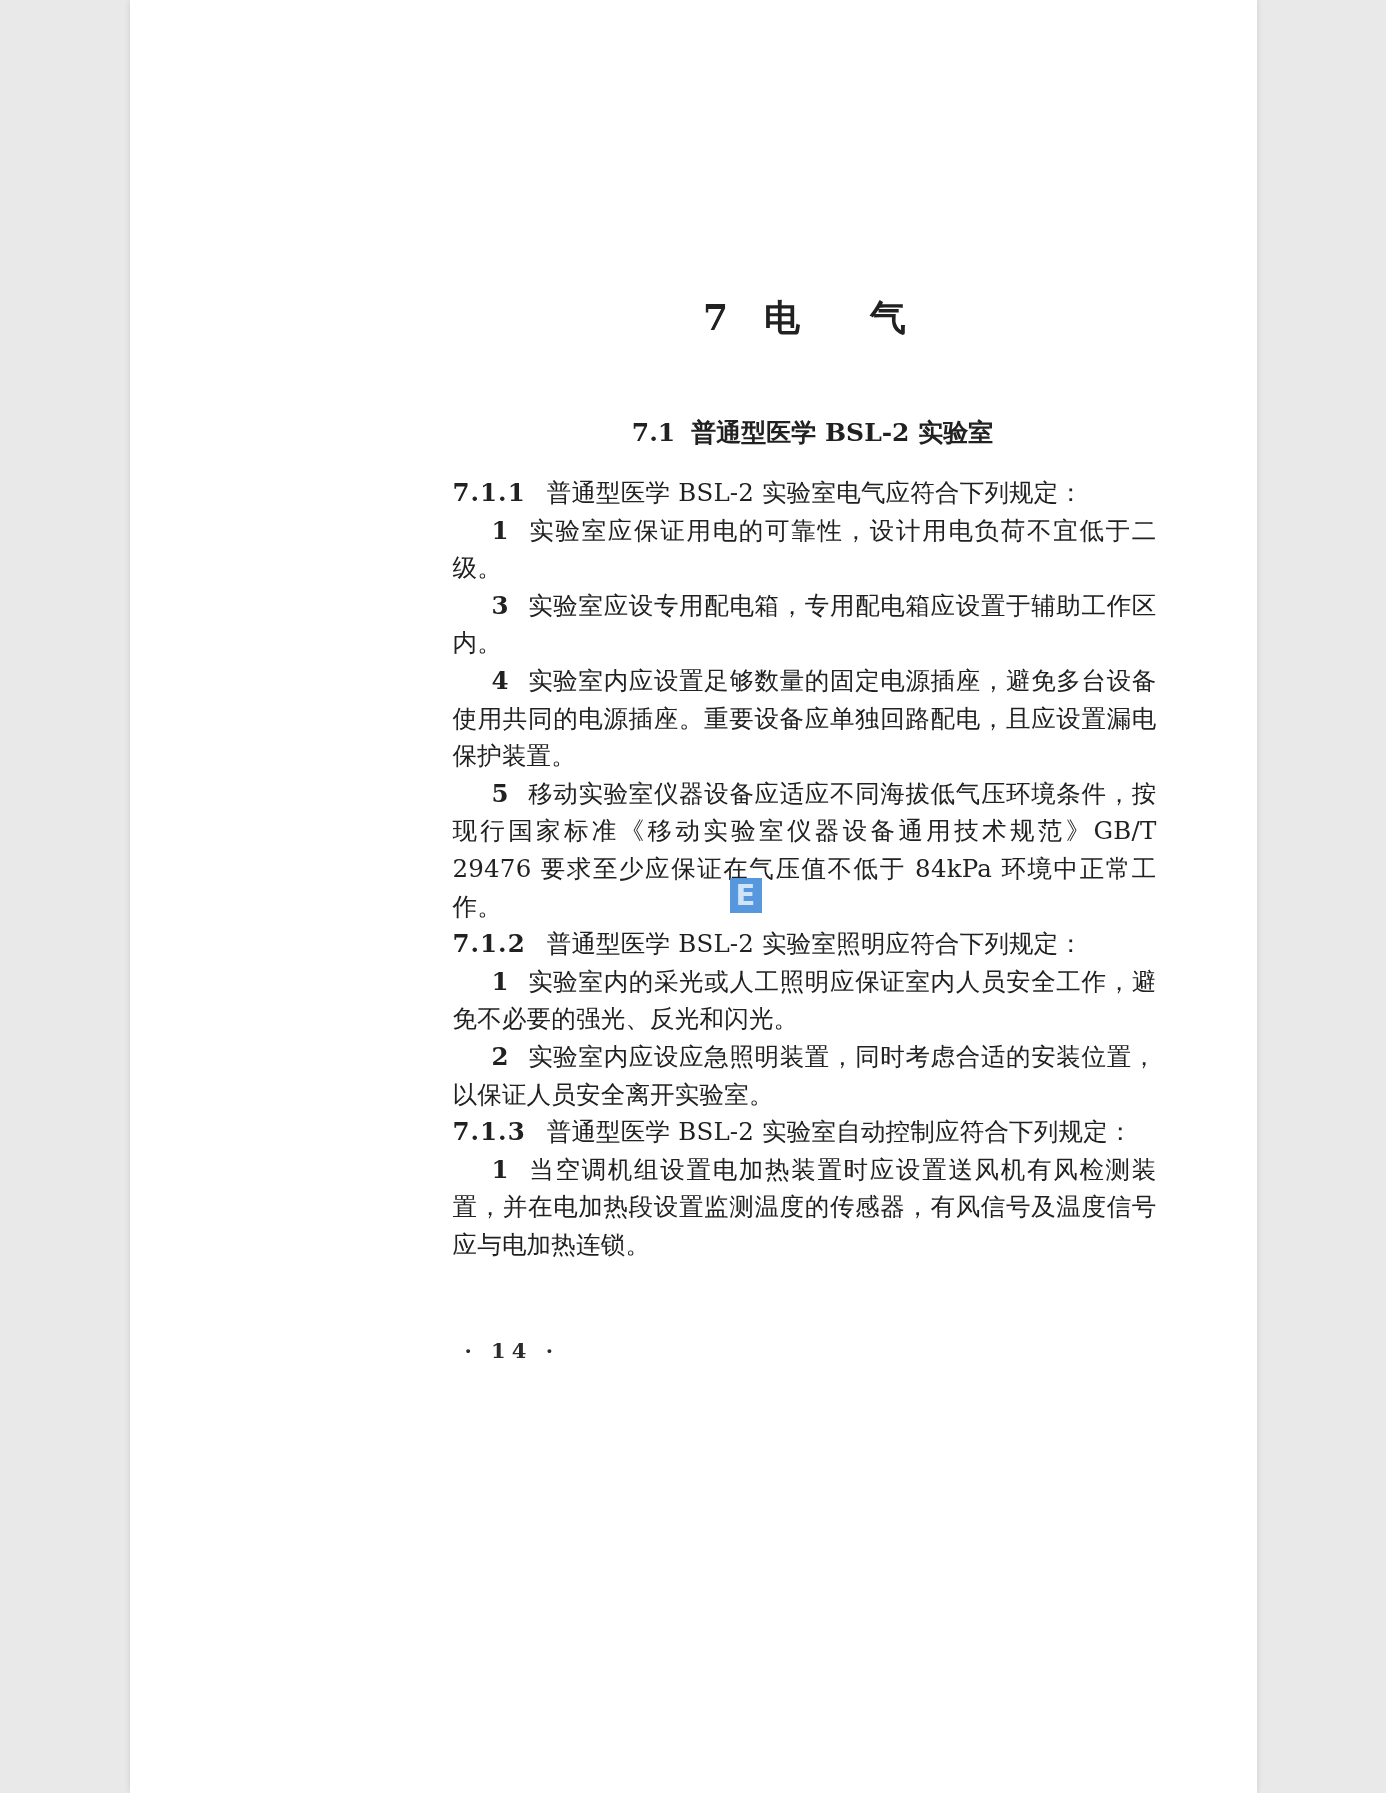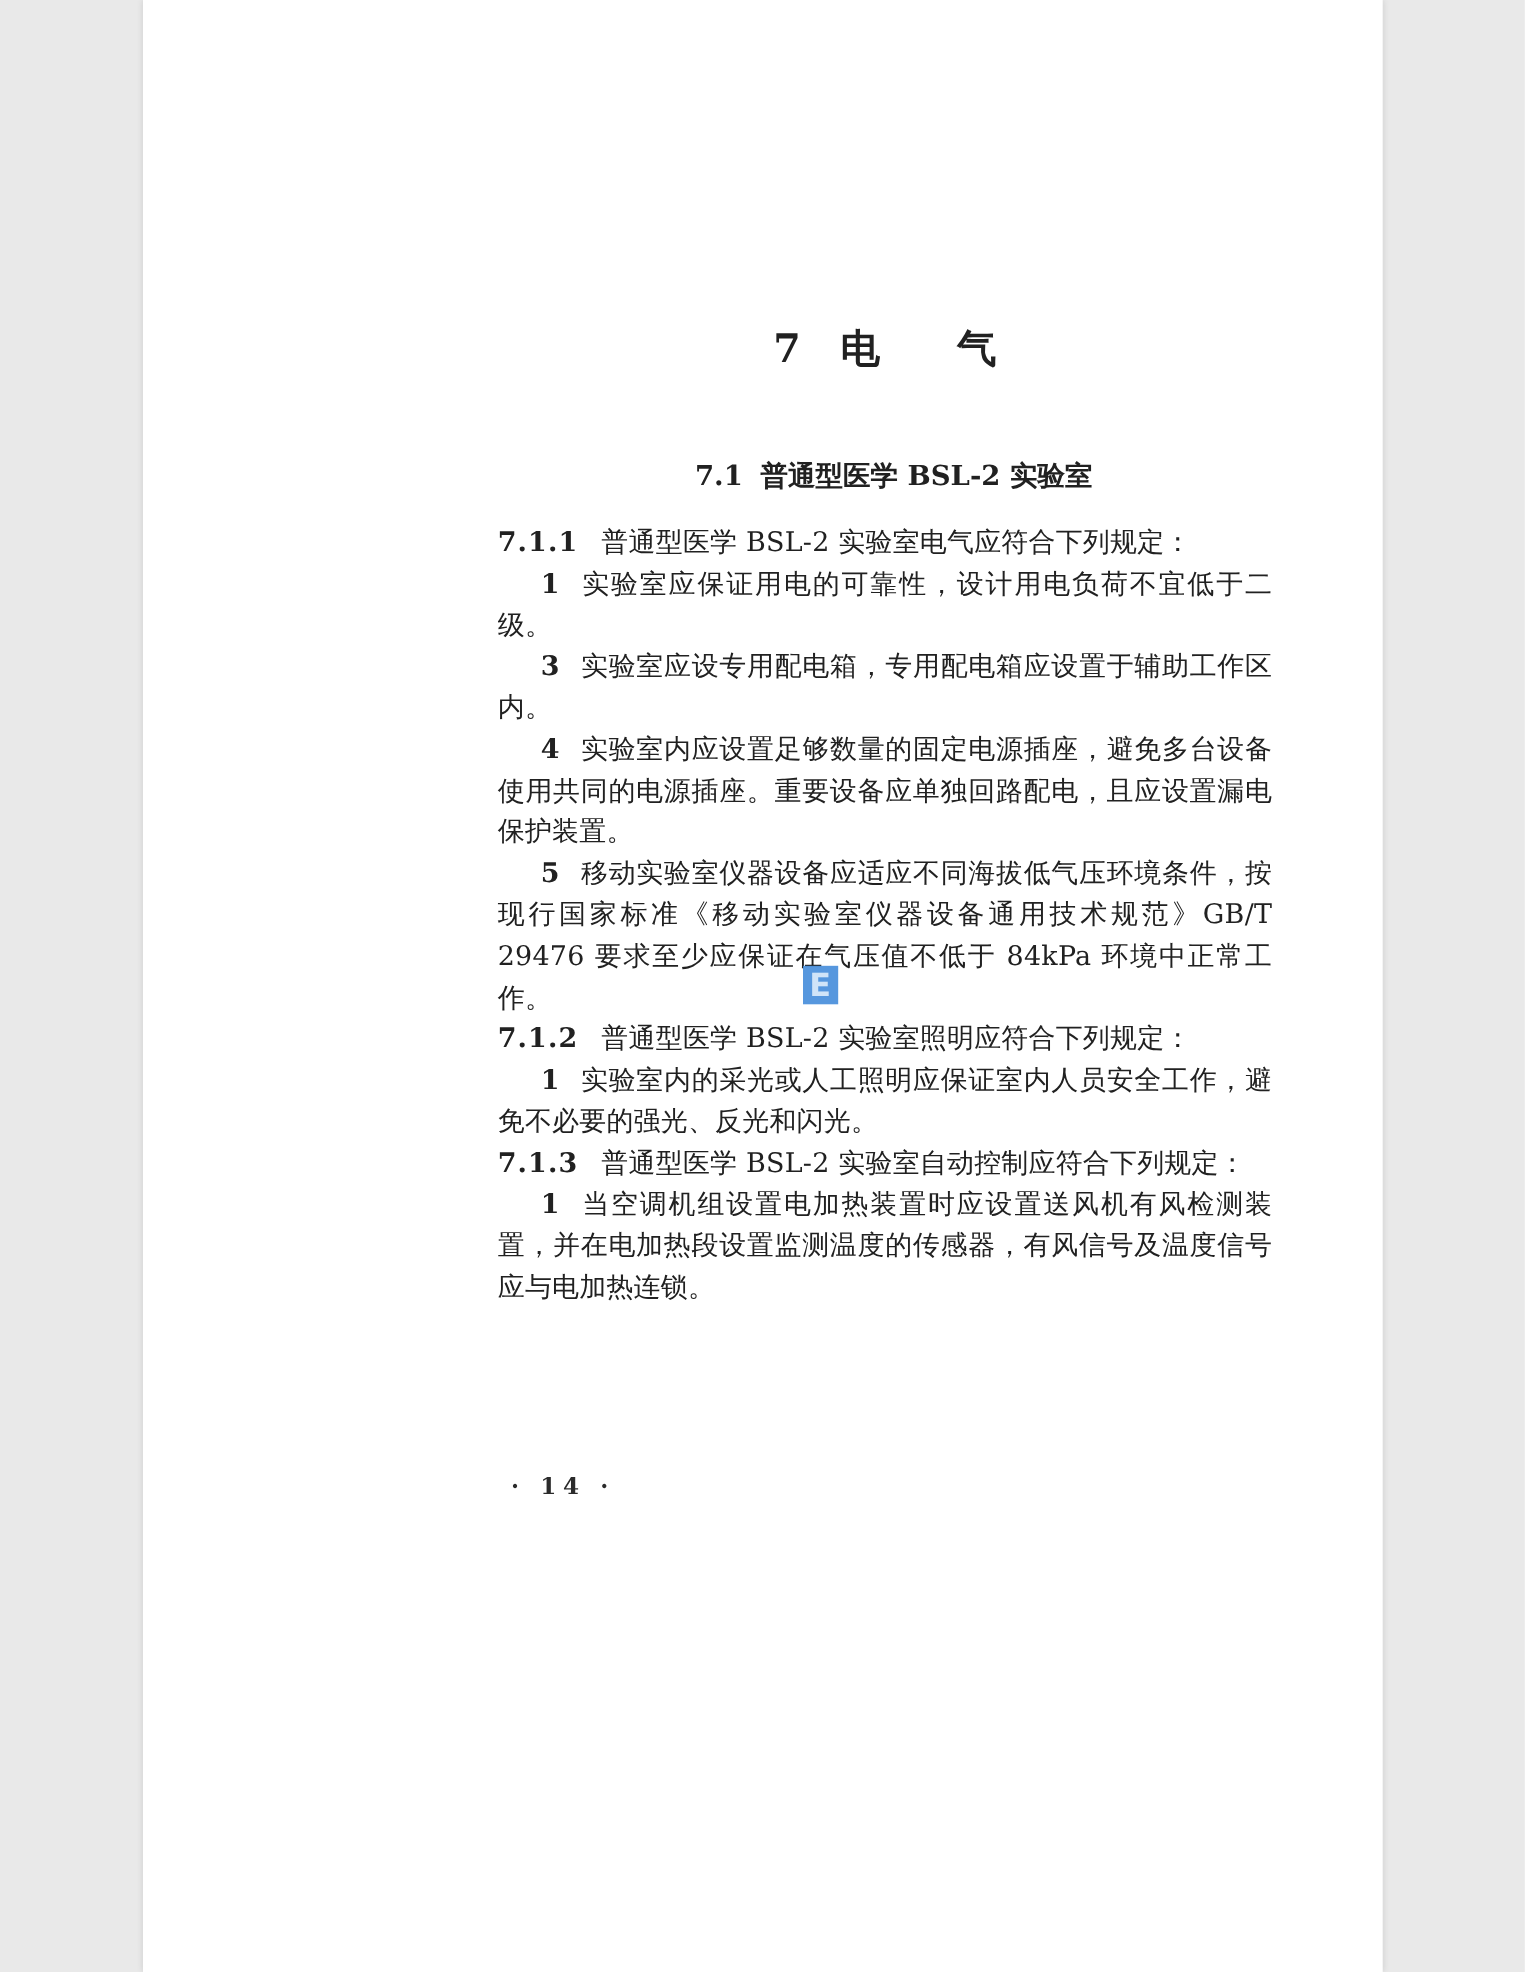--- a/index.html
+++ b/index.html
@@ -65,20 +65,21 @@
   </div>
 
   <div class="body-text">
     <p class="clause"><span class="clabel">7.1.1</span><span>普通型医学 BSL-2 实验室电气应符合下列规定：</span></p>
     <p class="item"><span class="inum">1</span><span>实验室应保证用电的可靠性，设计用电负荷不宜低于二级。</span></p>
     <p class="item"><span class="inum">3</span><span>实验室应设专用配电箱，专用配电箱应设置于辅助工作区内。</span></p>
     <p class="item"><span class="inum">4</span><span>实验室内应设置足够数量的固定电源插座，避免多台设备使用共同的电源插座。重要设备应单独回路配电，且应设置漏电保护装置。</span></p>
     <p class="item"><span class="inum">5</span><span>移动实验室仪器设备应适应不同海拔低气压环境条件，按现行国家标准《移动实验室仪器设备通用技术规范》GB/T 29476 要求至少应保证在气压值不低于 84kPa 环境中正常工作。</span></p>
     <p class="clause"><span class="clabel">7.1.2</span><span>普通型医学 BSL-2 实验室照明应符合下列规定：</span></p>
     <p class="item"><span class="inum">1</span><span>实验室内的采光或人工照明应保证室内人员安全工作，避免不必要的强光、反光和闪光。</span></p>
+    <p class="item"><span class="inum">2</span><span>实验室内应设应急照明装置，同时考虑合适的安装位置，以保证人员安全离开实验室。</span></p>
     <p class="clause"><span class="clabel">7.1.3</span><span>普通型医学 BSL-2 实验室自动控制应符合下列规定：</span></p>
     <p class="item"><span class="inum">1</span><span>当空调机组设置电加热装置时应设置送风机有风检测装置，并在电加热段设置监测温度的传感器，有风信号及温度信号应与电加热连锁。</span></p>
   </div>
 
   <div class="watermark">E</div>
 
   <div class="footer">· 14 ·</div>
 
 </div>
 

